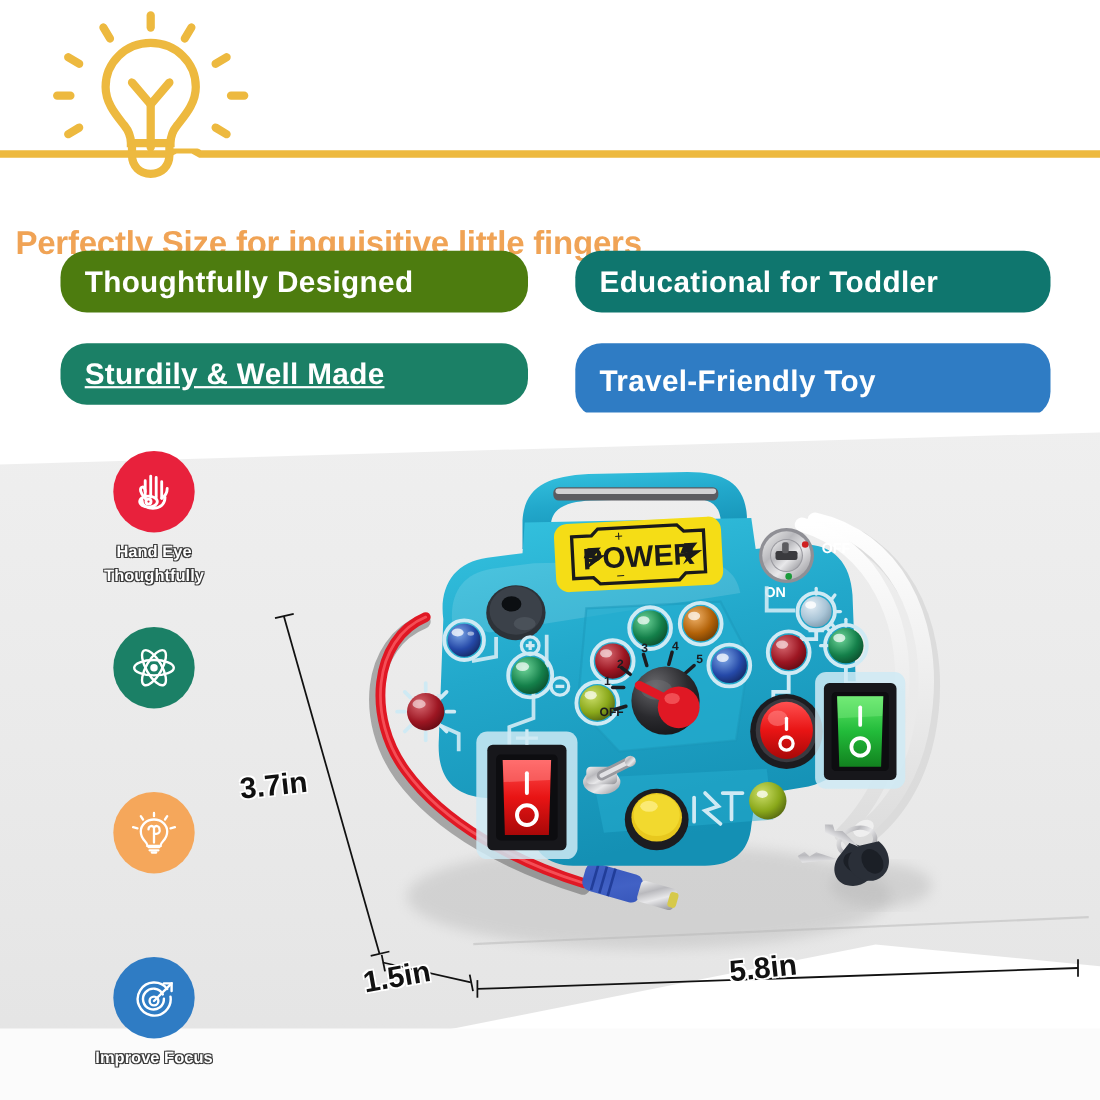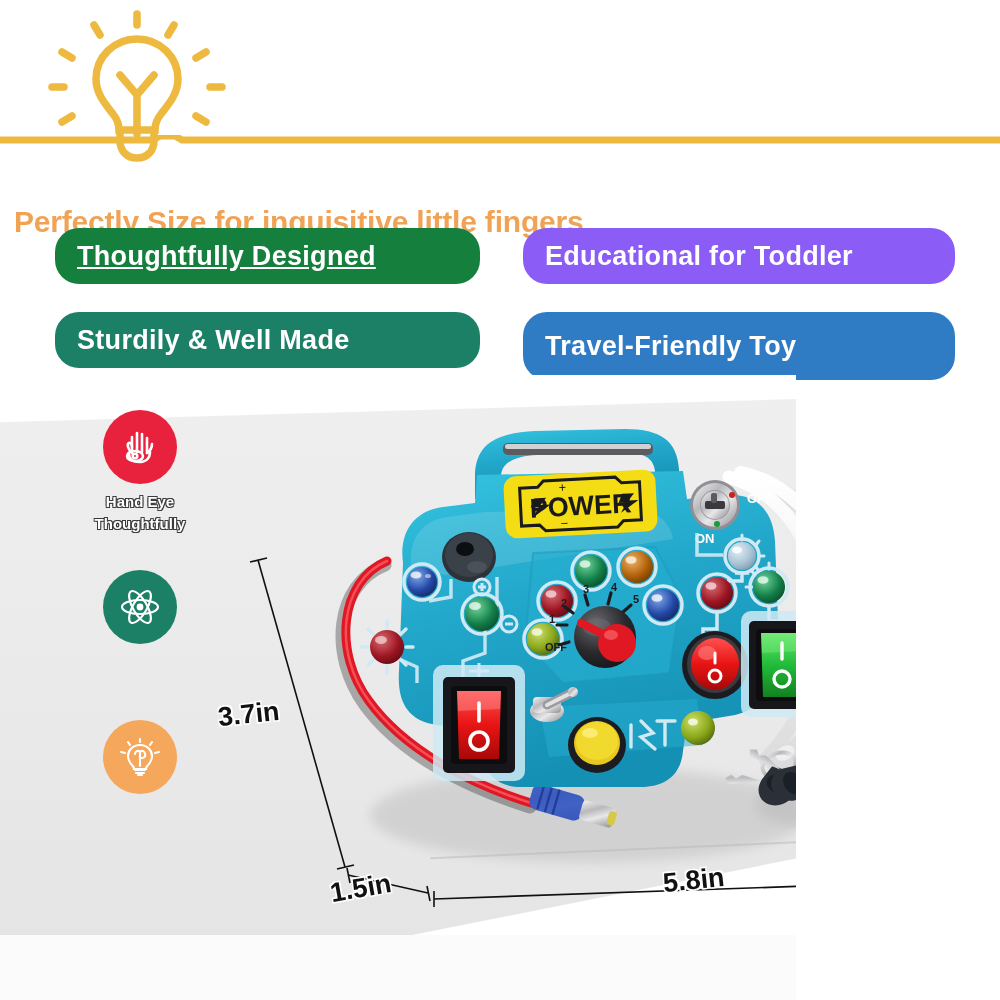--- a/index.html
+++ b/index.html
@@ -42,26 +42,26 @@
     color: #ffffff;
     font-weight: bold;
     font-size: 27px;
     letter-spacing: 0.3px;
     padding-left: 22px;
     box-sizing: border-box;
     white-space: nowrap;
   }
   #badge-0 { left: 55px;  top: 228px; width: 425px; height: 56px; background: #e8213c; }
   #badge-1 { left: 523px; top: 228px; width: 432px; height: 56px; background: #f5a75b; }
-  #badge-2 { left: 55px;  top: 312px; width: 425px; height: 56px; background: #1b8066; }
+  #badge-2 { left: 55px;  top: 312px; width: 425px; height: 56px; background: #1b8066; text-decoration: underline; }
   #badge-3 { left: 523px; top: 312px; width: 432px; height: 68px; background: #2f7cc4; }
 
   
   #photo-area {
-    position: absolute; left: 0; top: 375px; width: 796px; height: 625px;
+    position: absolute; left: 0; top: 375px; width: 1000px; height: 625px;
     overflow: hidden;
     background: #ffffff;
   }
   
   #table-slab {
     position: absolute; left: -40px; top: 10px; width: 1100px; height: 640px;
     background: linear-gradient(180deg, #efefef 0%, #e9e9e9 55%, #e3e3e3 100%);
     clip-path: polygon(0% 6%, 100% 1%, 100% 78%, 76% 74%, 0% 100%);
   }
   #table-edge-line {
@@ -146,24 +146,24 @@
     </g>
   </svg>
 
   <svg id="header-rule" viewBox="0 0 1000 9" preserveAspectRatio="none">
     <path d="M0 5 L 152 5 L 160 1 L 175 1 L 182 5 L 1000 5" stroke="#edb93f" stroke-width="7" fill="none" vector-effect="non-scaling-stroke"></path>
   </svg>
 </div>
 
 <div id="headline" style="color: rgb(240, 163, 85);">Perfectly Size for inquisitive little fingers</div>
 
-<div class="badge" id="badge-0" style="background: #15803d; text-decoration: underline;">
+<div class="badge" id="badge-0" style="background: #4d7c0f;">
   <span>Thoughtfully Designed</span>
 </div>
-<div class="badge" id="badge-1" style="background: #8b5cf6;">
+<div class="badge" id="badge-1" style="background: #0f766e;">
   <span>Educational for Toddler</span>
 </div>
 <div class="badge" id="badge-2" style="background: rgb(27, 128, 102);">
   <span>Sturdily &amp; Well Made</span>
 </div>
 <div class="badge" id="badge-3" style="background: rgb(47, 124, 196);">
   <span>Travel-Friendly Toy</span>
 </div>
 
 <div id="photo-area">
@@ -212,20 +212,36 @@
           <path d="M19 37 L 29 37 M20 40 L 28 40"></path>
           <path d="M22 42 L 26 42"></path>
           <path d="M19 21 C 19 18 22 17 24 19 C 26 17 29 18 29 21 C 30 23 28 25 26 25 L 24 25"></path>
           <path d="M24 19 L 24 33"></path>
           <path d="M24 6 L24 9 M12 9 L 14 12 M36 9 L 34 12 M5 19 L 9 20 M43 19 L 39 20"></path>
         </g>
       </svg>
     </div>
   </div>
 
+  <div class="feature" id="feature-3">
+    <div class="feature-circle" style="background:#2f7cc4">
+      <svg width="48" height="48" viewBox="0 0 48 48">
+        <g fill="none" stroke="#ffffff" stroke-width="2.2" stroke-linecap="round">
+          <path d="M36 16 A 15 15 0 1 0 39 23"></path>
+          <path d="M32 21 A 9.5 9.5 0 1 0 33 25"></path>
+          <circle cx="24" cy="27" r="4"></circle>
+          <path d="M24 27 L 40 11"></path>
+          <path d="M33 11 L 40 11 L 40 18"></path>
+        </g>
+      </svg>
+    </div>
+    <div class="feature-label">
+      <span>Improve Focus</span>
+    </div>
+  </div>
 
   <svg style="position:absolute;left:0;top:0;width:1000px;height:625px" viewBox="0 0 1000 625">
     <g stroke="#111111" stroke-width="1.6" fill="none">
 
       <path d="M258 185 L 345 492"></path>
       <path d="M250 187 L 267 183"></path>
       <path d="M337 494 L 354 490"></path>
 
       <path d="M348 500 L 428 518"></path>
       <path d="M347 493 L 350 508"></path>

